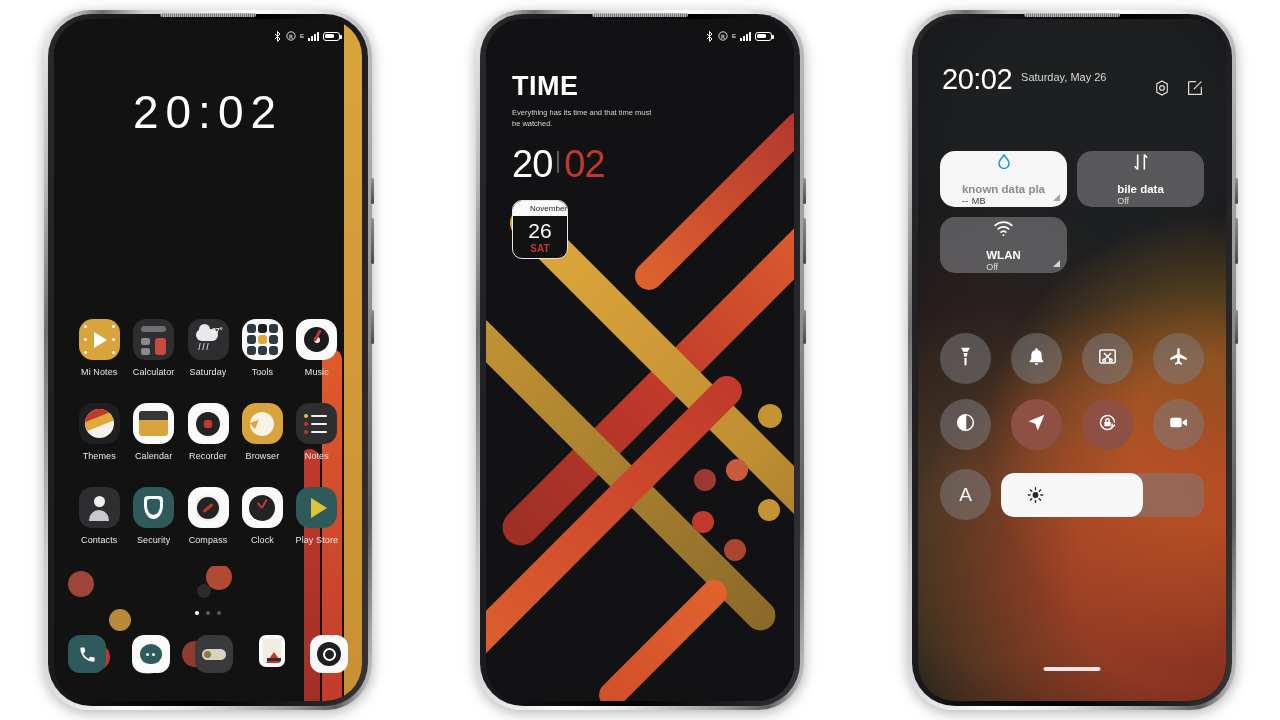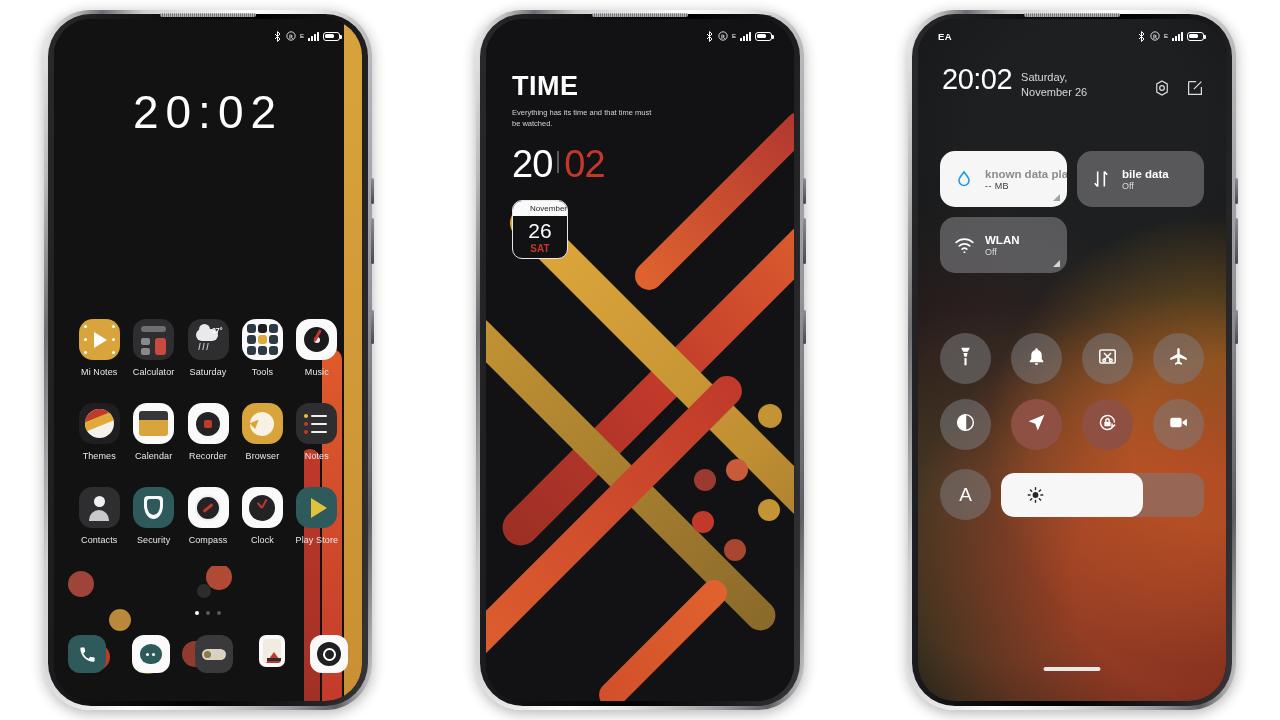--- a/index.html
+++ b/index.html
@@ -200,21 +200,21 @@
       radial-gradient(circle at 55% 18%, rgba(70,80,80,.20) 0 20%, transparent 50%),
       #131314;
   }
   .cc-head { position:absolute; left:24px; right:22px; top:46px; display:flex; align-items:flex-start; z-index:3; }
   .cc-time { color:#fff; font-size:29px; font-weight:400; letter-spacing:-.5px; line-height:1; }
   .cc-date { color:#d8d8d8; font-size:11px; margin-left:9px; line-height:1.35; max-width:96px; padding-top:5px; }
   .cc-acts { margin-left:auto; display:flex; gap:15px; padding-top:14px; }
   .cc-acts .ai { width:18px; height:18px; color:#ddd; }
 
   .cc-tiles { position:absolute; left:22px; right:22px; top:132px; display:grid; grid-template-columns:1fr 1fr; gap:10px; z-index:3; }
-  .tile { height:56px; border-radius:15px; padding:0 13px; display:flex; align-items:center; gap:10px; position:relative; overflow:hidden; }
+  .tile { height:56px; border-radius:15px; padding:0 13px; display:flex; align-items:center; gap:10px; position:relative; overflow:hidden;flex-direction:column; }
   .tile.light { background:#f6f6f6; }
   .tile.active { background:#8d5043; }
   .tile.inactive { background:rgba(125,125,128,.62); }
   .tile .tx { min-width:0; }
   .tile .t1 { font-size:11.5px; font-weight:600; white-space:nowrap; }
   .tile .t2 { font-size:9px; margin-top:1px; }
   .tile.light .t1 { color:#8c8c8c; }
   .tile.light .t2 { color:#3a3a3a; font-weight:400; letter-spacing:.4px; }
   .tile.active .t1, .tile.inactive .t1 { color:#fff; }
   .tile.active .t2, .tile.inactive .t2 { color:#d9d9d9; }
@@ -560,48 +560,24 @@
     <div class="frame"></div>
     <div class="frame-inner"></div>
     <div class="speaker"></div>
     <div class="side-btn b1"></div>
     <div class="side-btn b2"></div>
     <div class="side-btn b3"></div>
 
     <div class="screen">
       <div class="cc-bg"></div>
 
-      <div class="statusbar">
-        <span class="carrier">EA</span>
-        <span class="sicon">
-          <svg width="8" height="11" viewBox="0 0 8 11">
-              <path d="M1 3l5 5-2.5 2.5V.5L6 3 1 8" stroke="#fff" stroke-width="1" fill="none"></path>
-            </svg>
-        </span>
-        <span class="sicon">
-          <svg width="10" height="10" viewBox="0 0 12 12">
-              <circle cx="6" cy="6" r="5" stroke="#fff" stroke-width="1" fill="none"></circle>
-              <text x="6" y="9" font-size="7" fill="#fff" text-anchor="middle" font-family="DejaVu Sans">R</text>
-            </svg>
-        </span>
-        <span class="etag">E</span>
-        <span class="bars">
-            <i></i>
-            <i></i>
-            <i></i>
-            <i></i>
-          </span>
-        <span class="batt">
-            <i></i>
-          </span>
-      </div>
 
       <div class="cc-head">
         <div class="cc-time">20:02</div>
-        <div class="cc-date">Saturday, November 26</div>
+        <div class="cc-date">Saturday, May 26</div>
         <div class="cc-acts">
           <span class="ai">
             <svg viewBox="0 0 24 24" width="18" height="18" fill="none" stroke="#ddd" stroke-width="1.6">
               <path d="M12 2.6l7 4v10.8l-7 4-7-4V6.6z"></path>
                 <circle cx="12" cy="12" r="3.1"></circle>
             </svg>
           </span>
           <span class="ai">
             <svg viewBox="0 0 24 24" width="18" height="18" fill="none" stroke="#ddd" stroke-width="1.6">
               <path d="M3.5 3.5h10M3.5 3.5v17h17v-10"></path>

